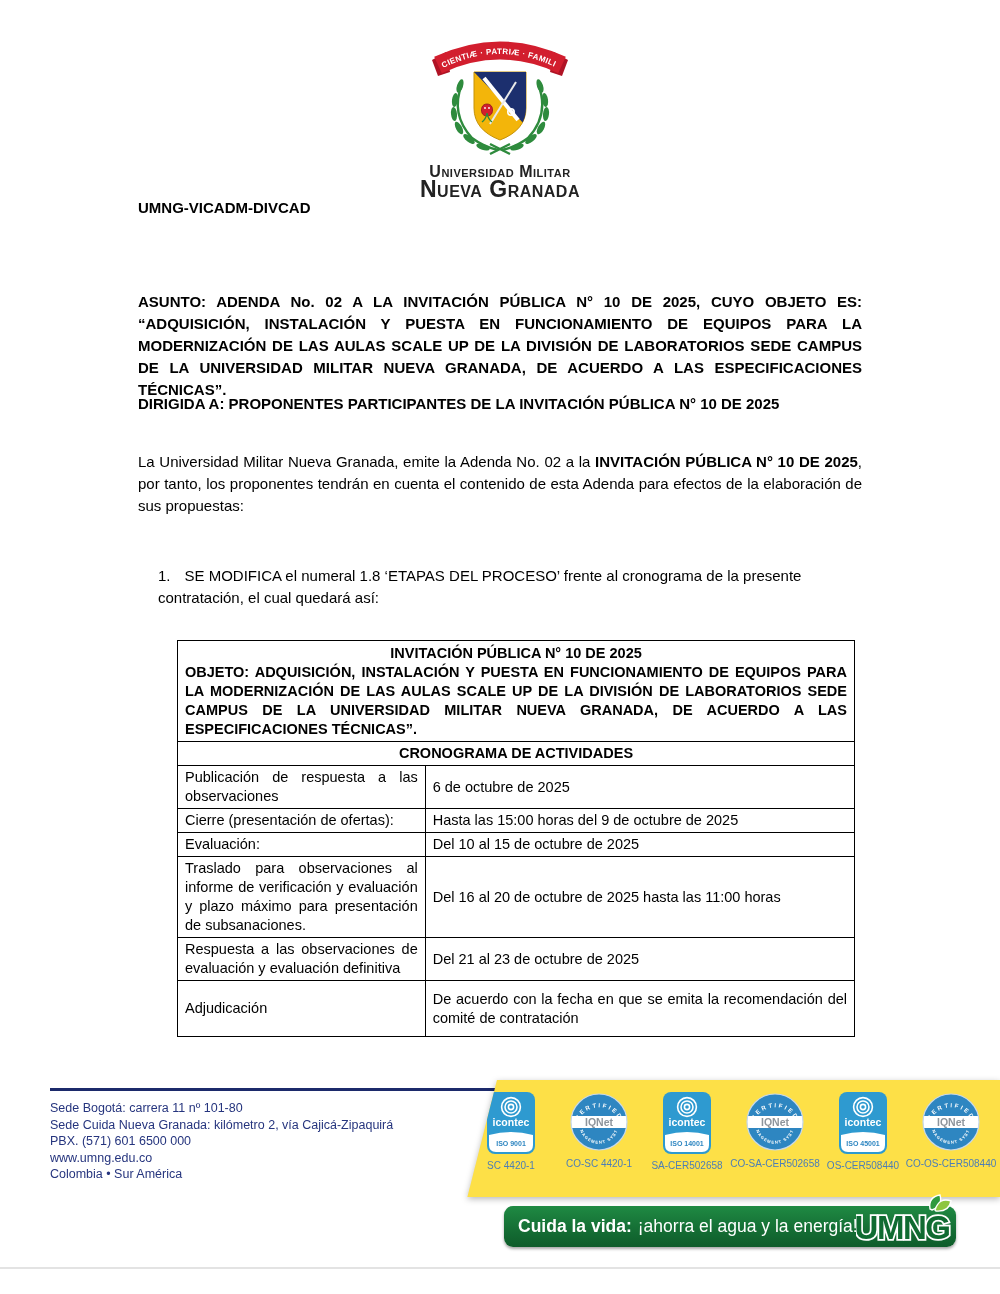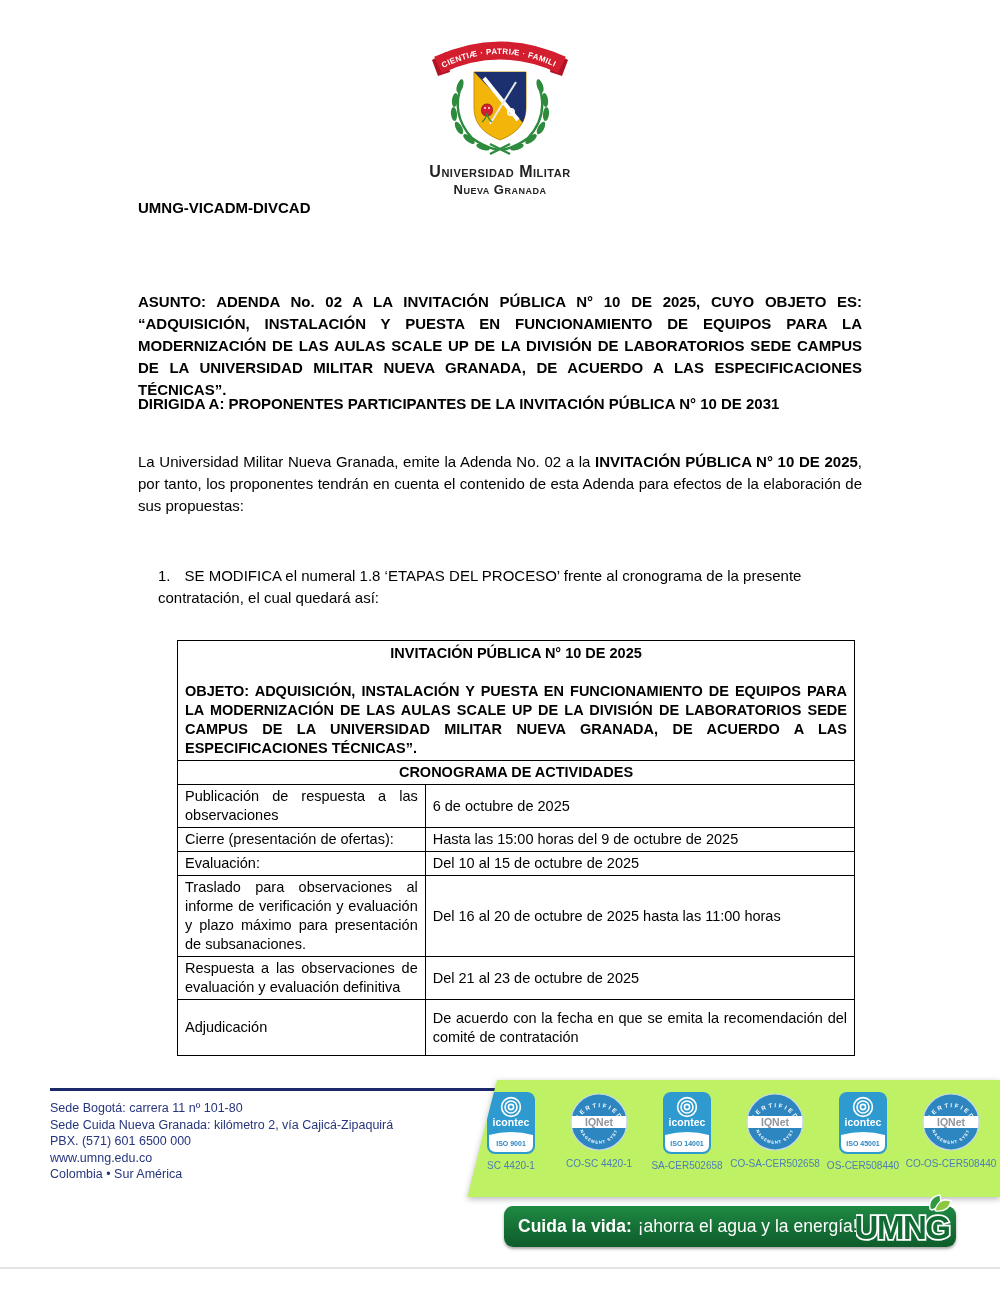--- a/index.html
+++ b/index.html
@@ -4,47 +4,47 @@
 <style>
   * { margin:0; padding:0; box-sizing:border-box; }
   html,body { background:#ffffff; }
   body { width:1000px; height:1294px; position:relative; font-family:"Liberation Sans", sans-serif; color:#000; }
   .page { position:absolute; inset:0; overflow:hidden; }
 
   
   .logo-wrap { position:absolute; top:28px; left:50%; transform:translateX(-50%); width:300px; text-align:center; }
   .crest { display:block; margin:0 auto; }
   .wordmark1 { font-variant:small-caps; font-weight:bold; font-size:16px; letter-spacing:.5px; color:#222; line-height:16px; margin-top:8px; }
-  .wordmark2 { font-variant:small-caps; font-weight:bold; font-size:13px; letter-spacing:.5px; color:#222; line-height:19px; }
+  .wordmark2 { font-variant:small-caps; font-weight:bold; font-size:23px; letter-spacing:.5px; color:#222; line-height:19px; }
 
   
   .doc { position:absolute; left:138px; width:724px; font-size:15px; }
   .ref { position:absolute; top:0; left:0; font-weight:bold; }
   .subject { position:absolute; top:56px; left:0; width:724px; font-weight:bold; text-align:justify; line-height:22px;margin-top:36px; }
   .addressed { position:absolute; top:196px; left:0; font-weight:bold; }
   .intro { position:absolute; top:252px; left:0; width:724px; text-align:justify; line-height:22px; }
   .list-item { position:absolute; top:366px; left:20px; width:704px; line-height:22px; }
   .list-item .num { margin-right:14px; }
 
   
   .sched { position:absolute; top:441px; left:39px; width:678px; border-collapse:collapse; font-size:14.5px; line-height:19px; }
   .sched td { border:1.6px solid #000; vertical-align:middle; padding:2px 7px; }
   .sched .title-cell { text-align:center; font-weight:bold; padding-top:3px; }
-  .sched .title-cell .obj { text-align:justify; margin-top:19px; }
+  .sched .title-cell .obj { text-align:justify; }
   .sched .section-cell { text-align:center; font-weight:bold; }
   .sched .act { width:248px; text-align:justify; }
   .sched .just { text-align:justify; }
 
   
   .footer-rule { position:absolute; left:50px; top:1088px; width:455px; height:3px; background:#1c2a6b; }
   .address { position:absolute; left:50px; top:1100px; font-size:12.5px; line-height:16.5px; color:#26357e; }
   .address a { color:#26357e; text-decoration:none; }
 
   .cert-card-shadow { position:absolute; left:462px; top:1080px; width:538px; height:117px; filter:drop-shadow(0 2px 3px rgba(0,0,0,.28)); }
-  .cert-card { width:100%; height:100%; background:#bef264; clip-path:polygon(6.5% 0, 100% 0, 100% 100%, 1% 100%); display:flex; justify-content:center; align-items:flex-start; gap:9px; padding-top:12px; }
+  .cert-card { width:100%; height:100%; background:#fde047; clip-path:polygon(6.5% 0, 100% 0, 100% 100%, 1% 100%); display:flex; justify-content:center; align-items:flex-start; gap:9px; padding-top:12px; }
   .badge-col { display:flex; flex-direction:column; align-items:center; width:79px; }
   .badge-col .cap { margin-top:6px; font-size:10px; color:#4d7eb5; white-space:nowrap; }
 
   .eco-bar { position:absolute; left:504px; top:1206px; width:452px; height:41px; border-radius:9px;
              background:linear-gradient(180deg,#1f8a43 0%, #156f35 55%, #0e5c2a 100%);
              box-shadow:0 2px 3px rgba(0,0,0,.35); display:flex; align-items:center; padding:0 14px; color:#fff; font-size:17.5px; }
   .eco-bar .b { font-weight:bold; margin-right:6px; }
   .umng-logo { position:absolute; right:4px; top:-13px; }
 
   .bottom-rule { position:absolute; left:0; top:1267px; width:1000px; height:2px; background:#e3e3e3; }
@@ -111,21 +111,21 @@
     </svg>
     <div class="wordmark1">Universidad Militar</div>
     <div class="wordmark2">Nueva Granada</div>
   </div>
 
   <div class="doc" style="top:199px; height:860px;">
     <p class="ref">UMNG-VICADM-DIVCAD</p>
 
     <p class="subject">ASUNTO: ADENDA No. 02 A LA INVITACIÓN PÚBLICA N° 10 DE 2025, CUYO OBJETO ES: “ADQUISICIÓN, INSTALACIÓN Y PUESTA EN FUNCIONAMIENTO DE EQUIPOS PARA LA MODERNIZACIÓN DE LAS AULAS SCALE UP DE LA DIVISIÓN DE LABORATORIOS SEDE CAMPUS DE LA UNIVERSIDAD MILITAR NUEVA GRANADA, DE ACUERDO A LAS ESPECIFICACIONES TÉCNICAS”.</p>
 
-    <p class="addressed">DIRIGIDA A: PROPONENTES PARTICIPANTES DE LA INVITACIÓN PÚBLICA N° 10 DE 2031</p>
+    <p class="addressed">DIRIGIDA A: PROPONENTES PARTICIPANTES DE LA INVITACIÓN PÚBLICA N° 10 DE 2025</p>
 
     <p class="intro"><span>La Universidad Militar Nueva Granada, emite la Adenda No. 02 a la </span><strong>INVITACIÓN PÚBLICA N° 10 DE 2025</strong><span>, por tanto, los proponentes tendrán en cuenta el contenido de esta Adenda para efectos de la elaboración de sus propuestas:</span></p>
 
     <p class="list-item"><span class="num">1.</span><span>SE MODIFICA el numeral 1.8 ‘ETAPAS DEL PROCESO’ frente al cronograma de la presente contratación, el cual quedará así:</span></p>
 
     <table class="sched">
       <colgroup>
           <col style="width:248px">
           <col style="width:430px">
         </colgroup>

